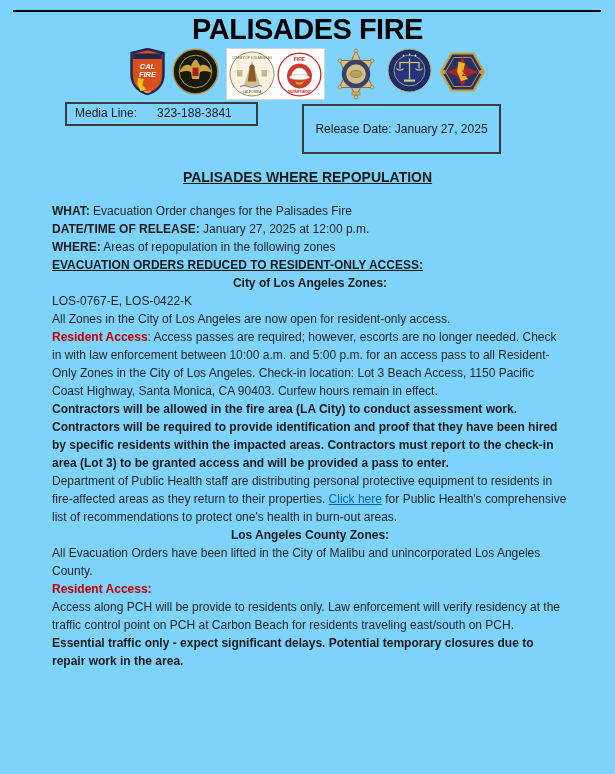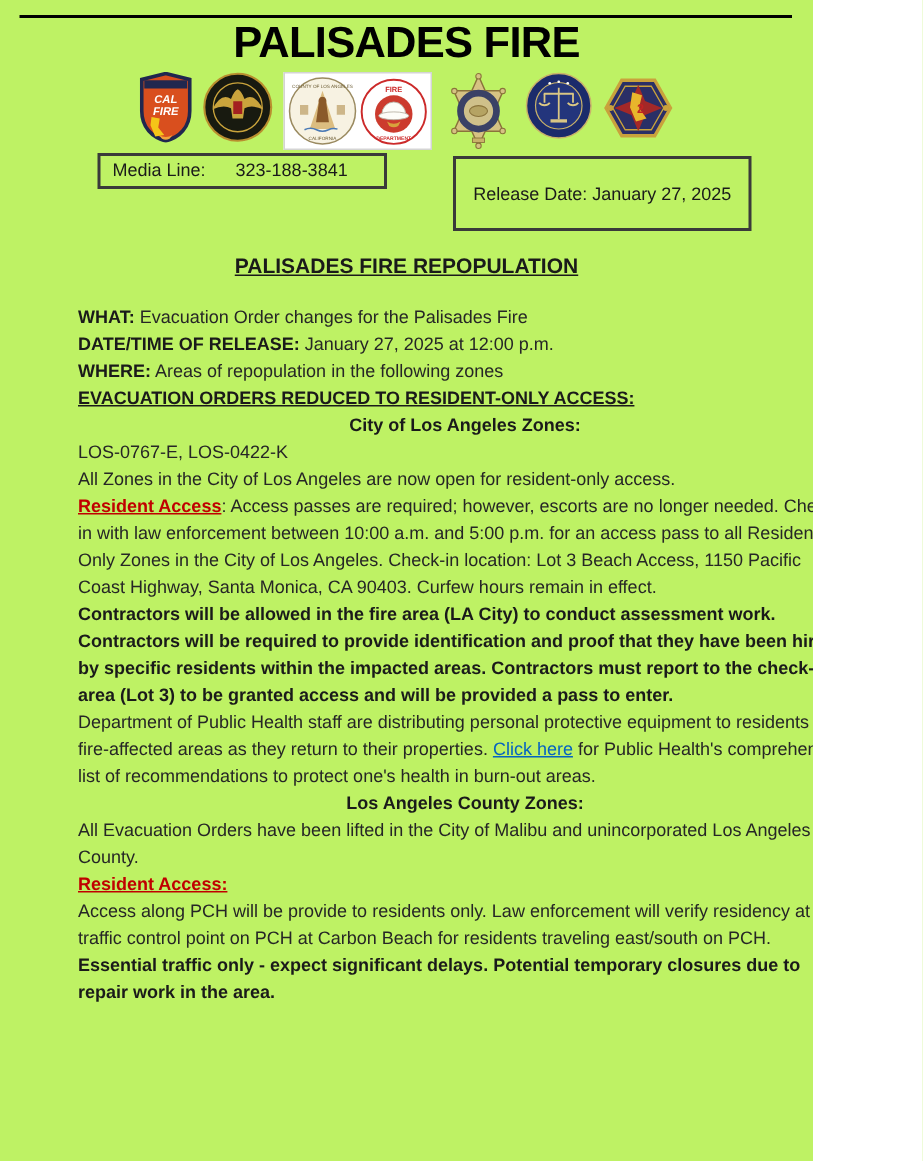--- a/index.html
+++ b/index.html
@@ -1,16 +1,16 @@
 <!DOCTYPE html>
 <html><head>
 <meta charset="utf-8">
 <style>
   html,body{margin:0;padding:0;background:#fff;}
-  .page{position:relative;width:542px;height:774px;background:#bef264;overflow:hidden;
+  .page{position:relative;width:615px;height:774px;background:#7dd3fc;overflow:hidden;
         font-family:"Liberation Sans",sans-serif;color:#262626;}
   .top-rule{position:absolute;left:13px;right:14px;top:10px;border-top:2px solid #000;}
   .title{position:absolute;top:13px;left:0;width:100%;margin:0;text-align:center;
          font-size:29px;font-weight:bold;letter-spacing:-0.5px;color:#000;}
   .logos{position:absolute;top:48px;left:0;width:100%;display:flex;justify-content:center;
          gap:7px;}
   .logo{display:block;flex:0 0 auto;}
   .duo-box{display:flex;align-items:center;gap:2px;border:1px solid #d4d4d4;background:#fff;padding:1px 2px;}
   .contact-row{position:absolute;top:102px;left:0;width:100%;height:42px;}
   .media-box{position:absolute;left:65px;top:0;width:193px;box-sizing:border-box;
@@ -23,21 +23,21 @@
   .body{position:absolute;top:202px;left:52px;width:516px;font-size:12px;line-height:18px;}
   .body p, .body .block{margin:0;}
   b,.bold{color:#1a1a1a;text-align:center;}
   .meta{margin-bottom:20px;}
   .evac-block{margin-bottom:8px;}
   .sec-heading{font-weight:bold;text-decoration:underline;color:#1a1a1a;}
   .ra1{margin-bottom:8px;}
   .contractors{margin-bottom:4px;font-weight:bold;color:#1a1a1a;}
   .health{margin-bottom:25px;}
   .county-block{margin-bottom:9px;}
-  .red-label{color:#C00000;font-weight:bold;text-decoration:underline;}
+  .red-label{color:#C00000;font-weight:bold;}
   .link{color:#0563C1;text-decoration:underline;cursor:pointer;}
   svg text{font-family:"Liberation Sans",sans-serif;}
 </style>
 </head>
 <body>
 
 <div class="page">
 
   <div class="top-rule"></div>
 
@@ -131,21 +131,21 @@
       <div class="row">
         <span>Media Line:</span>
         <span>323-188-3841</span>
       </div>
     </div>
     <div class="release-box">
       <span>Release Date: January 27, 2025</span>
     </div>
   </div>
 
-  <h2 class="doc-heading">PALISADES FIRE REPOPULATION</h2>
+  <h2 class="doc-heading">PALISADES WHERE REPOPULATION</h2>
 
   <div class="body">
 
     <div class="block meta">
       <div><b>WHAT:</b><span> Evacuation Order changes for the Palisades Fire</span></div>
       <div><b>DATE/TIME OF RELEASE:</b><span> January 27, 2025 at 12:00 p.m.</span></div>
       <div><b>WHERE:</b><span> Areas of repopulation in the following zones</span></div>
     </div>
 
     <div class="block evac-block">

